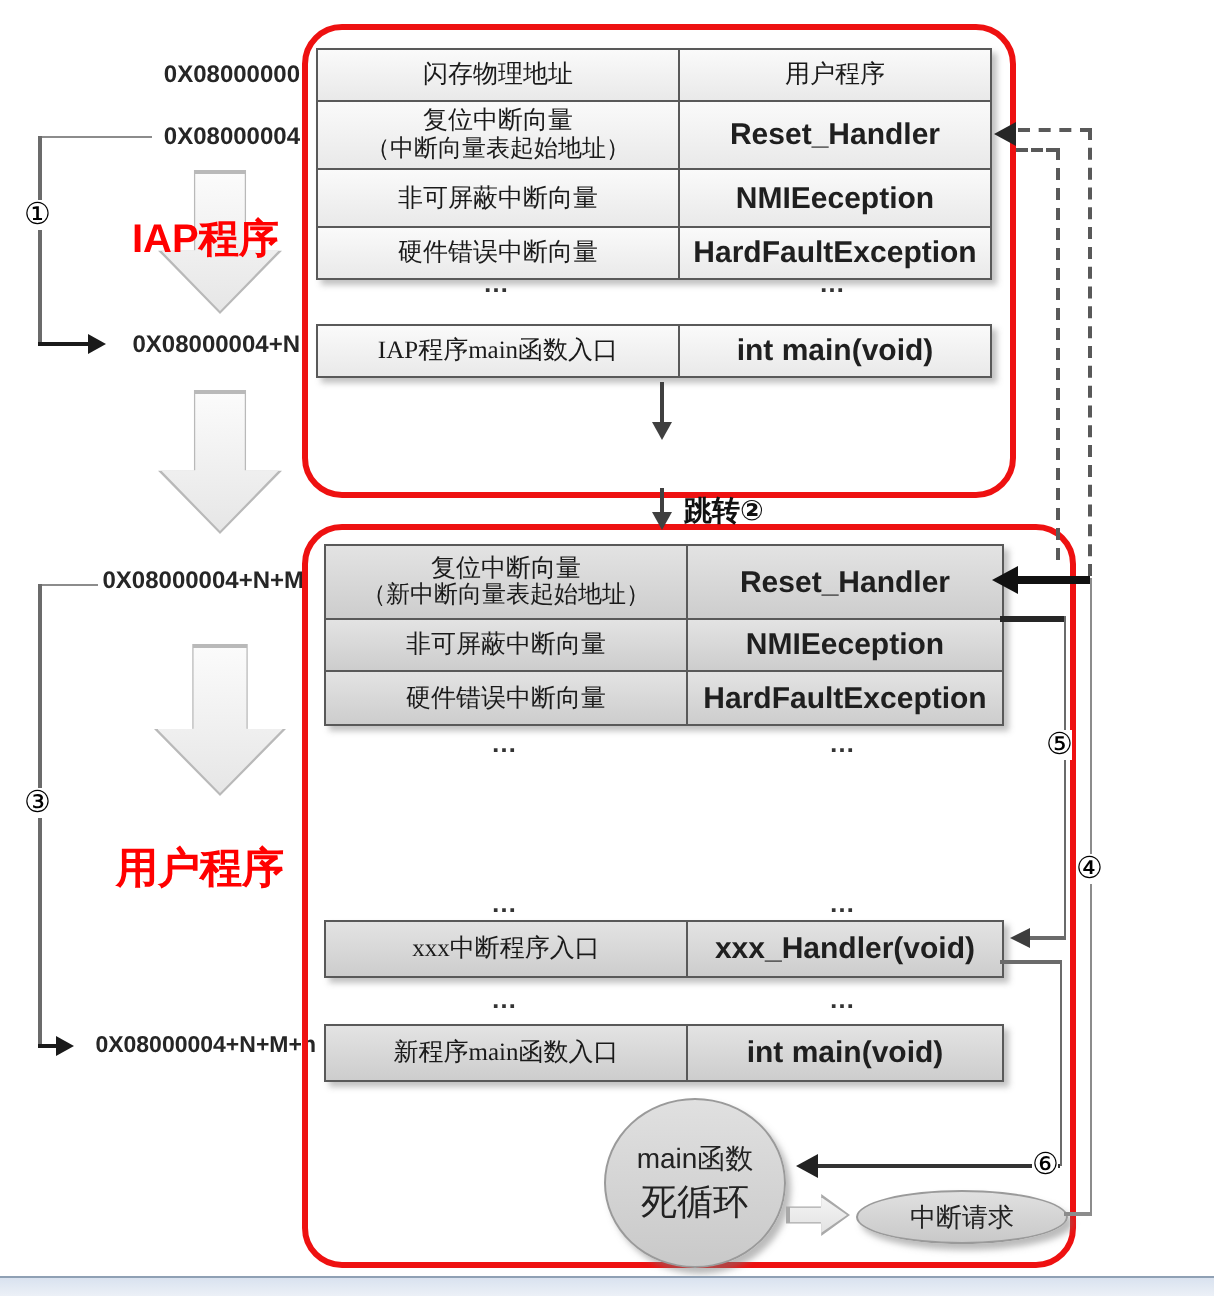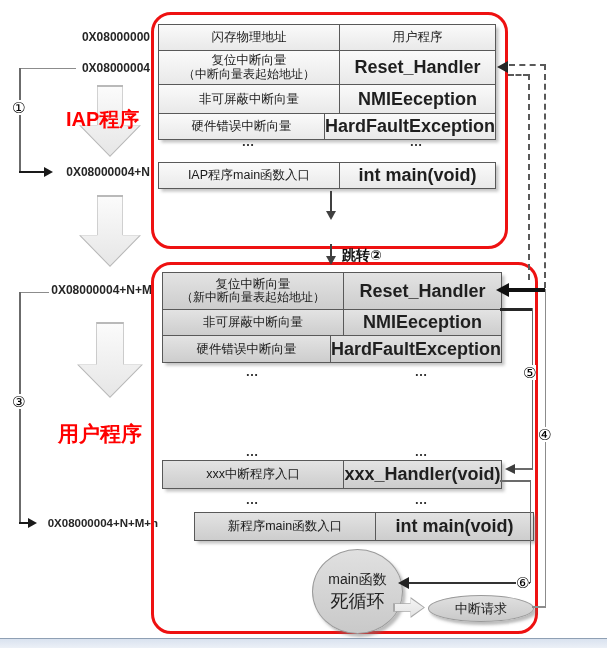--- a/index.html
+++ b/index.html
@@ -7,27 +7,27 @@
           font-family:"Liberation Sans","DejaVu Sans",sans-serif;color:#1a1a1a;}
   .abs{position:absolute;}
   
   .addr{font-size:12px;font-weight:bold;color:#262626;text-align:right;white-space:nowrap;}
   
   .redbox{border:3px solid #ee1111;border-radius:20px;background:transparent;}
   
   .tbl{border:1px solid #595959;box-shadow:2.5px 2.5px 3px rgba(120,120,120,.45);}
   .trow{display:flex;align-items:center;}
   .trow + .trow{border-top:1px solid #595959;}
-  .cl{width:180px;display:flex;flex-direction:column;align-items:center;justify-content:center;height:100%;}
+  .cl{width:180px;display:flex;flex-direction:column;align-items:center;justify-content:center;height:100%;font-family:Liberation Serif, serif;}
   .cr{flex:1;border-left:1px solid #595959;display:flex;align-items:center;justify-content:center;height:100%;}
   .t1 .cl,.t1 .cr{background:linear-gradient(180deg,#fafafa,#e9e9e9);}
   .t2 .cl,.t2 .cr{background:linear-gradient(180deg,#e3e3e3,#cdcdcd);}
   .ct{font-size:12.5px;line-height:1.15;white-space:nowrap;}
   .ct2{font-size:12px;line-height:1.15;white-space:nowrap;}
-  .en{font-size:18px;font-weight:bold;color:#1f1f1f;white-space:nowrap;}
+  .en{font-size:15px;font-weight:bold;color:#1f1f1f;white-space:nowrap;}
   .dots{display:flex;}
   .dots span{font-weight:bold;font-size:13px;color:#333;}
   .dots .dl{width:180px;text-align:center;}
   .dots .dr{flex:1;text-align:center;}
   
   .barrow-outer{clip-path:polygon(29% 0%,71% 0%,71% 56%,100% 56%,50% 100%,0% 56%,29% 56%);
                 background:#b9b9b9;}
   .barrow-inner{position:absolute;left:1.5px;top:1.5px;width:calc(100% - 3px);height:calc(100% - 3px);
                 clip-path:polygon(29% 0%,71% 0%,71% 56%,100% 56%,50% 100%,0% 56%,29% 56%);
                 background:linear-gradient(180deg,#fbfbfb,#e6e6e6);}
@@ -191,32 +191,32 @@
           <span class="en">xxx_Handler(void)</span>
         </div>
     </div>
   </div>
 
   <div class="abs dots" style="left:162px;top:492px;width:338px;">
     <span class="dl">…</span>
     <span class="dr">…</span>
   </div>
 
-  <div class="abs tbl t2" style="left:162px;top:512px;width:338px;margin-left:32px;">
+  <div class="abs tbl t2" style="left:162px;top:512px;width:338px;">
     <div class="trow" style="height:27px;">
       <div class="cl">
           <span class="ct">新程序main函数入口</span>
         </div>
       <div class="cr">
           <span class="en">int main(void)</span>
         </div>
     </div>
   </div>
 
-  <div class="abs shape" style="left:312px;top:549px;width:89px;height:83px;border-radius:50%;">
+  <div class="abs shape" style="left:302px;top:549px;width:89px;height:83px;border-radius:50%;">
     <span style="font-size:14px;color:#222;">main函数</span>
     <span style="font-size:18px;color:#222;">死循环</span>
   </div>
   <div class="abs rarrow-outer" style="left:393px;top:597px;width:32px;height:21px;">
       <div class="rarrow-inner"></div>
     </div>
   <div class="abs shape" style="left:428px;top:595px;width:104px;height:25px;border-radius:50%;">
     <span style="font-size:13px;color:#222;">中断请求</span>
   </div>
 

